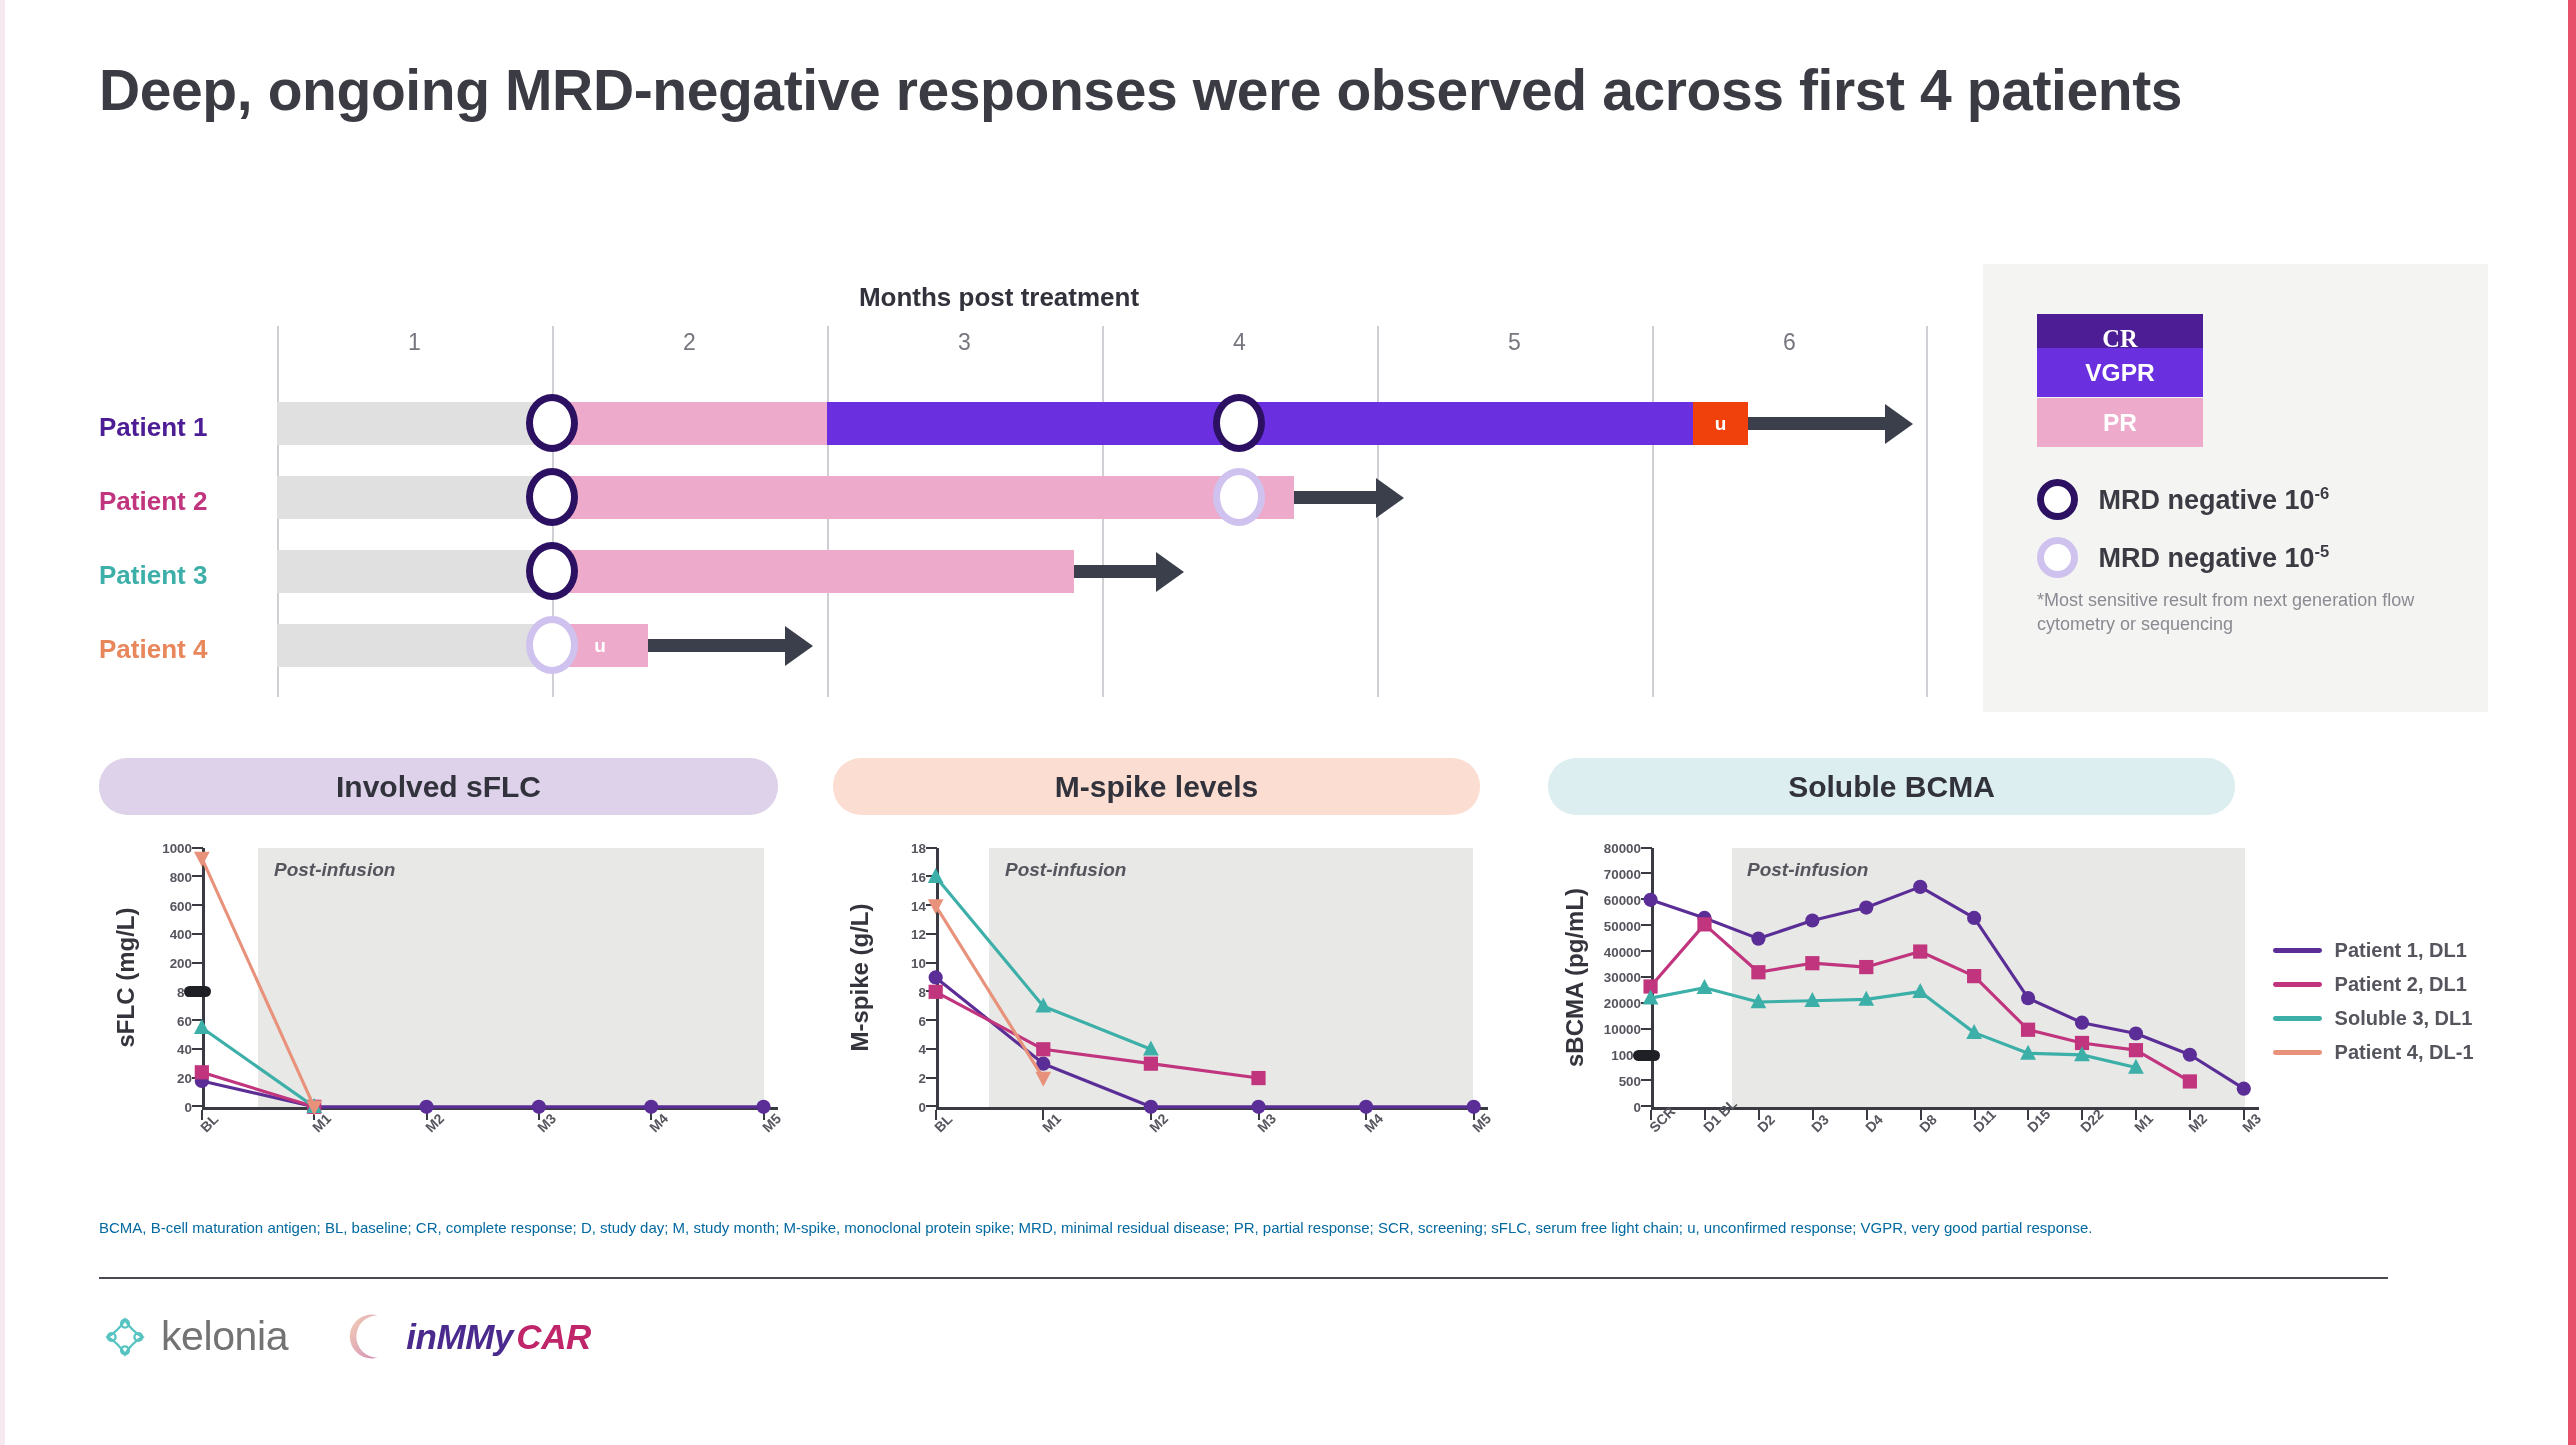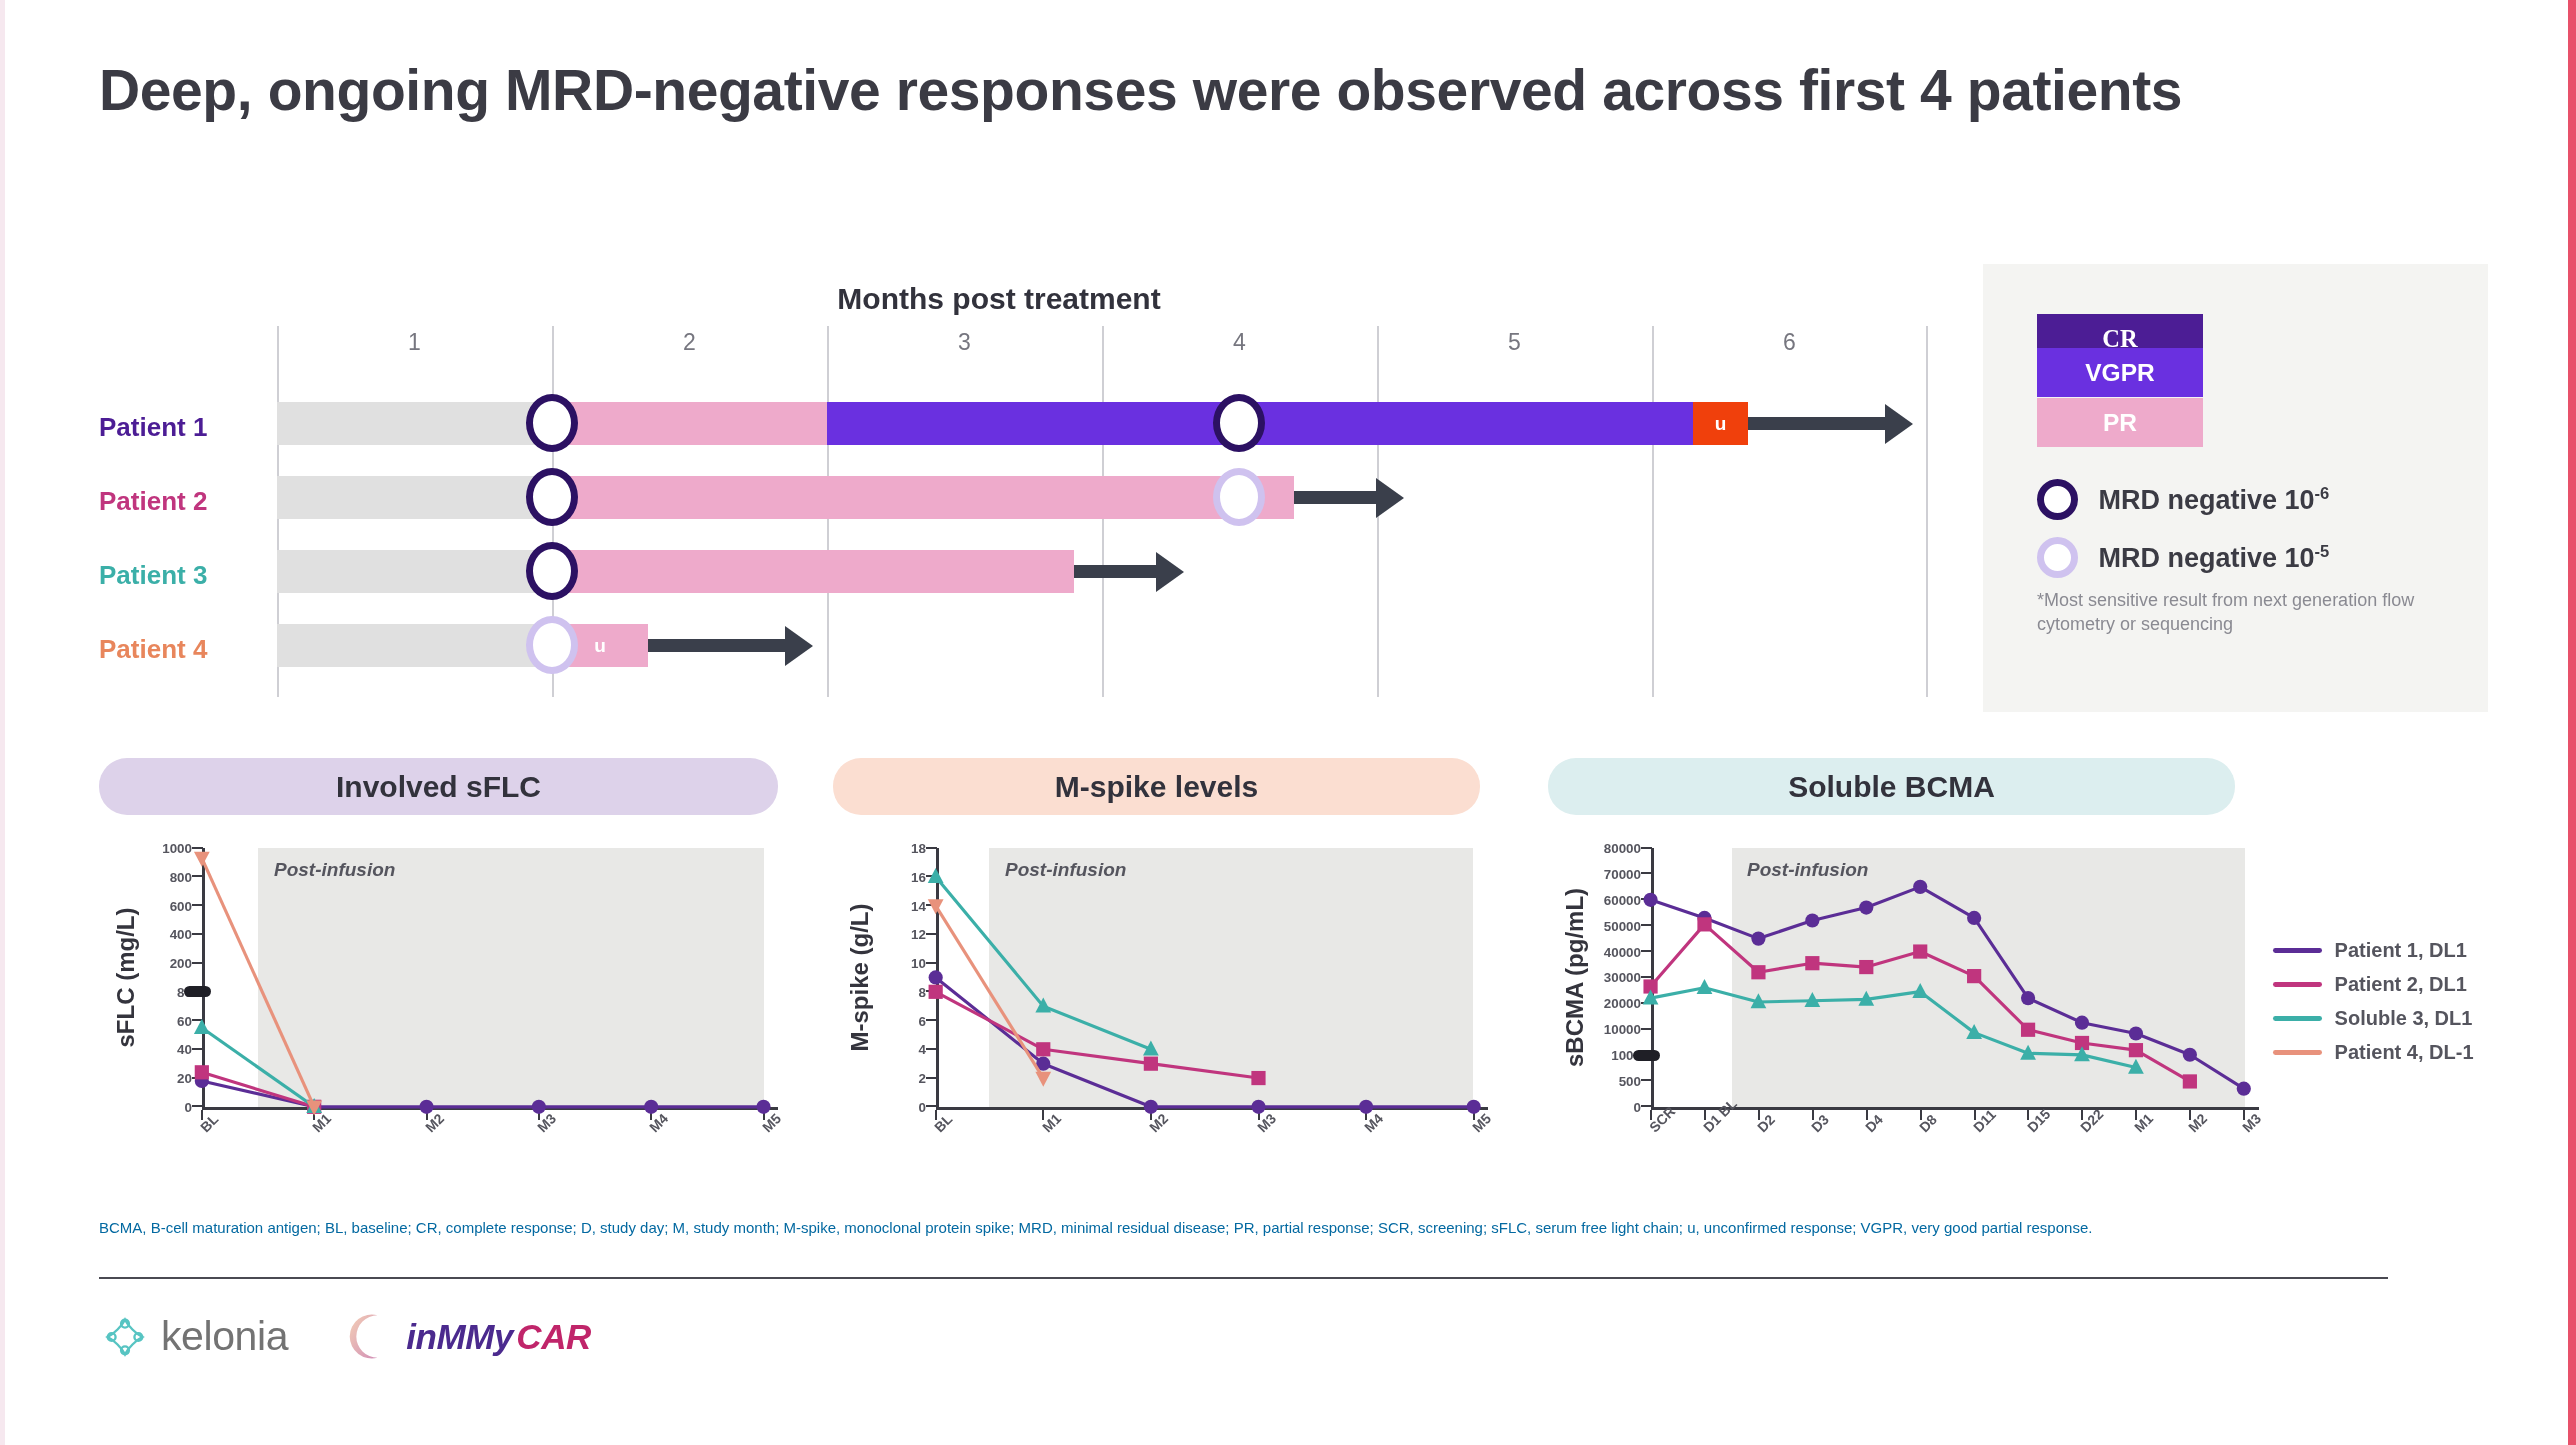--- a/index.html
+++ b/index.html
@@ -9,21 +9,21 @@
   .edge-left{position:absolute;left:0;top:0;width:4.7px;height:100%;background:#f6e8ef;}
   .edge-right{position:absolute;right:0;top:0;width:8px;height:100%;background:#e8516a;}
 
   
   .title{position:absolute;left:99px;top:57px;width:2210px;font-size:57px;font-weight:700;
          line-height:1.18;color:#3b3b44;letter-spacing:-0.4px;}
 
   
   .swim{position:absolute;left:99px;top:260px;width:1839px;height:458px;}
   .swim-title{position:absolute;left:600px;top:22px;width:600px;text-align:center;
-              font-size:30px;font-weight:700;color:#32323c;}
+              font-size:26px;font-weight:700;color:#32323c;}
   .plot-area{position:absolute;left:178px;top:66px;width:1649px;height:371px;}
   .vline{position:absolute;top:0;bottom:0;width:1.6px;background:#cfcfd4;}
   .mlabel{position:absolute;top:3.2px;font-size:23px;color:#76767f;text-align:center;width:95px;}
 
   .rowlabel{position:absolute;left:0;font-size:26px;font-weight:700;white-space:nowrap;}
   .seg{position:absolute;top:0;height:43px;}
   .seg.pre{background:#e0e0e0;}
   .seg.pr{background:#eeaacb;}
   .seg.vgpr{background:#6a30e0;}
   .seg.cr{background:#f0400c;}

